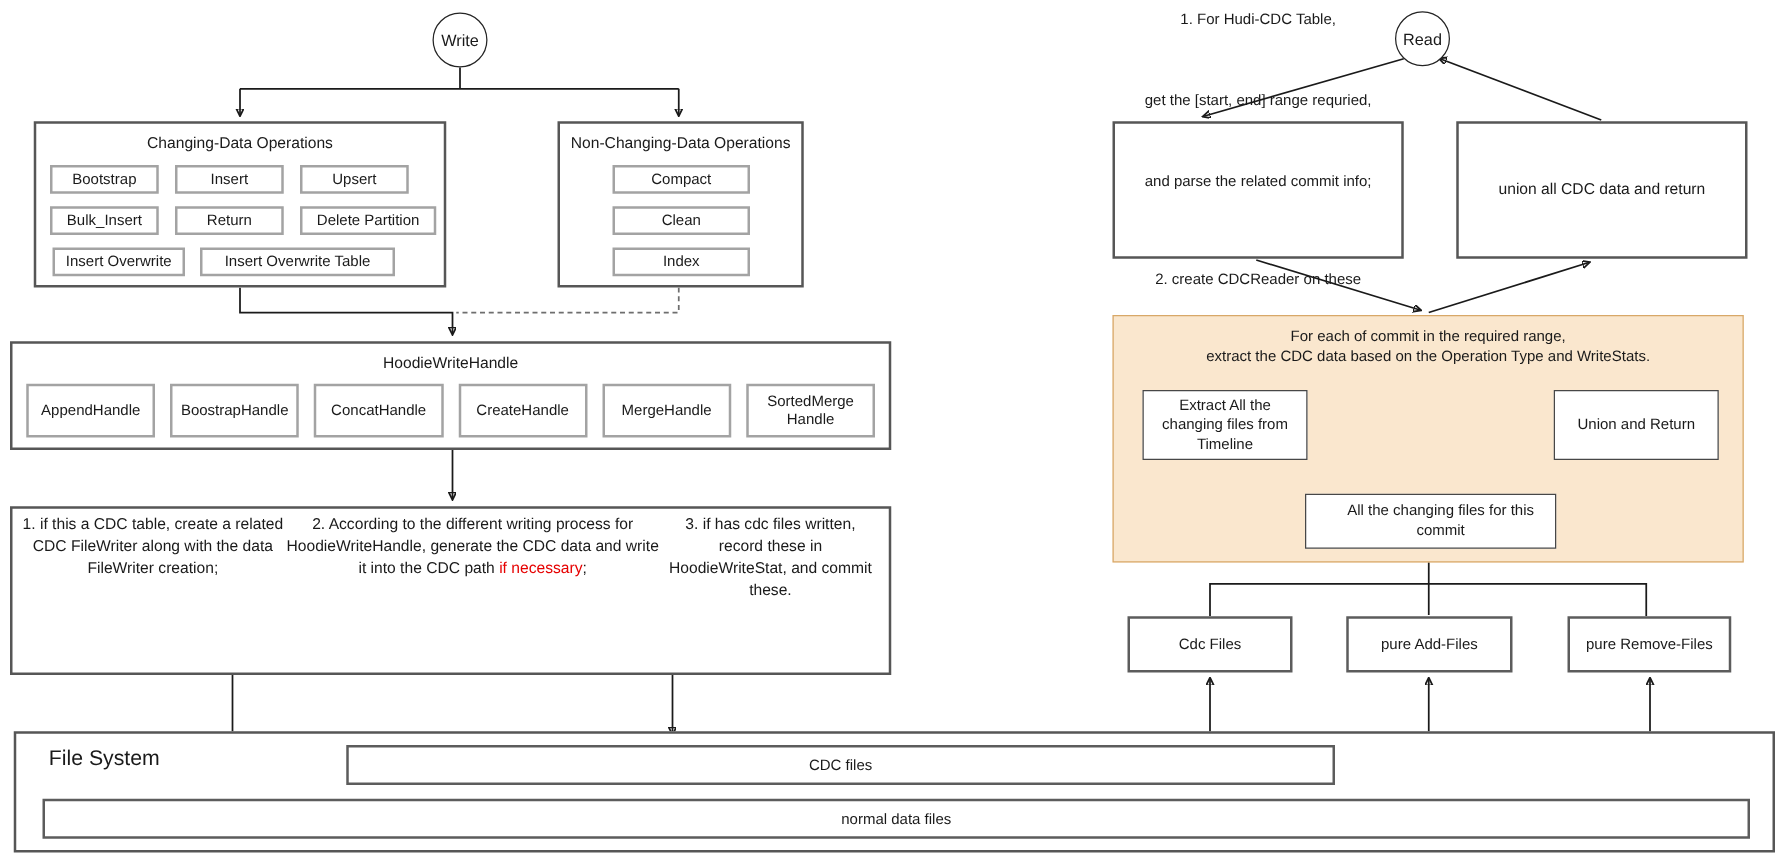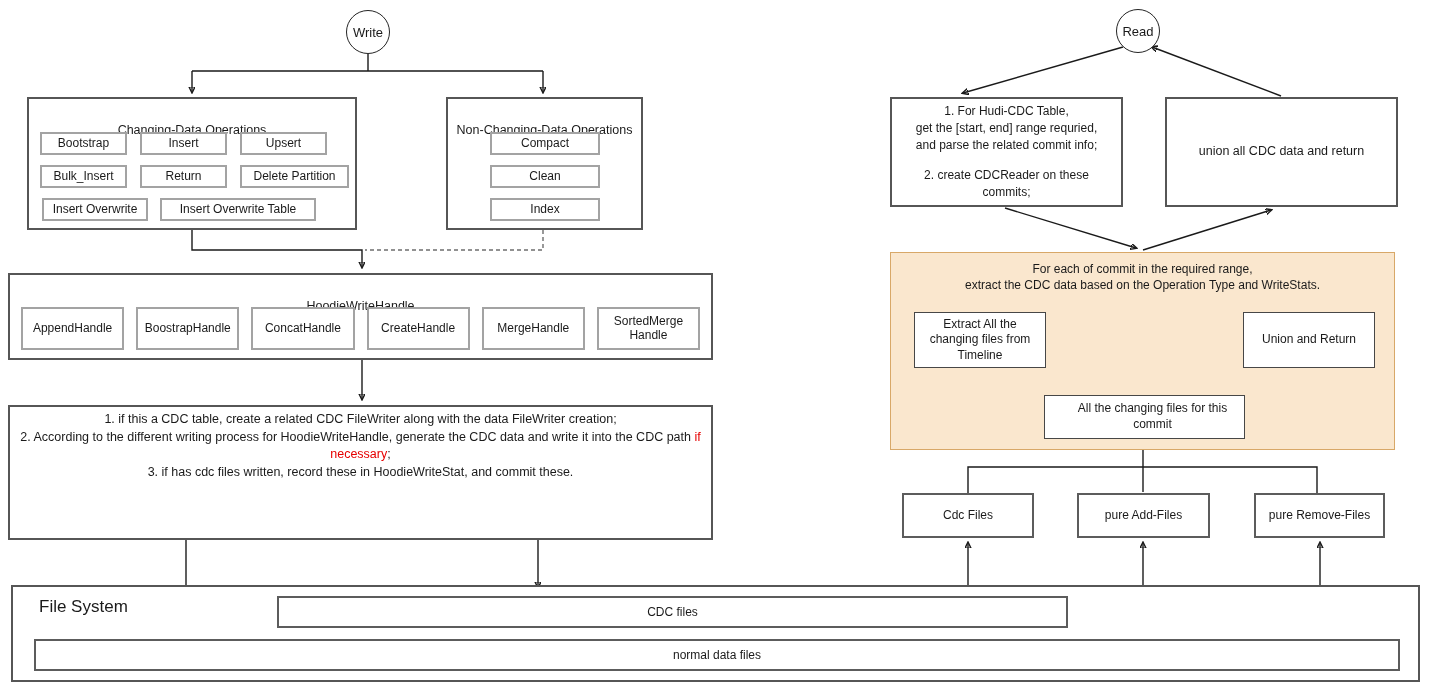--- a/index.html
+++ b/index.html
@@ -5,46 +5,46 @@
   * { margin:0; padding:0; box-sizing:border-box; }
   html,body { background:#fff; }
   body { font-family:"Liberation Sans", sans-serif; color:#1a1a1a; }
   #canvas { position:relative; width:1429px; height:693px; background:#fff; overflow:hidden; }
 
   svg.wires { position:absolute; left:0; top:0; width:1429px; height:693px; }
   svg.wires path { fill:none; stroke:#1a1a1a; stroke-width:1.4; }
   svg.wires path.dashed { stroke:#6e6e6e; stroke-dasharray:4 3; }
 
   .shape { position:absolute; background:#fff; border:2px solid var(--box-border,#565656); }
-  .titlebox .title { text-align:center; font-size:12.5px; padding-top:24px; }
+  .titlebox .title { text-align:center; font-size:12.5px; padding-top:8px; }
   .btn { position:absolute; background:#fff; border:2px solid #a3a3a3;
          display:flex; align-items:center; justify-content:center;
          font-size:12px; text-align:center; line-height:1.15; }
   .circle { position:absolute; width:44px; height:44px; border:1.6px solid #242424;
             border-radius:50%; background:#fff; display:flex; align-items:center;
             justify-content:center; font-size:13px; }
 
   
   .handles { position:absolute; left:11px; right:11px; top:32px; bottom:8px;
              display:flex; gap:12px; }
   .handles .btn { position:static; flex:1; }
 
   
-  .steps { display:flex; flex-direction:column; justify-content:flex-start;
+  .steps { display:flex; flex-direction:row; justify-content:center;
            text-align:center; font-size:12.5px; padding:4px 8px; line-height:1.4; }
   .steps .red { color:var(--highlight-red,#e60000); }
 
   
   .fs-label { position:absolute; left:26px; top:10px; font-size:17px; }
   .inner-bar { position:absolute; background:#fff; border:2px solid #5c5c5c;
                display:flex; align-items:center; justify-content:center; font-size:12px; }
 
   
   .textbox { display:flex; flex-direction:column; align-items:center; justify-content:center;
-             font-size:12px; line-height:1.4; text-align:center; }
+             font-size:12px; line-height:1.4; text-align:center;gap:48px; }
   .textbox .gap { margin-top:14px; }
   .orange { position:absolute; background:var(--orange-fill,#fae7ce);
             border:1.6px solid var(--orange-border,#d8a868); }
   .orange .title { text-align:center; font-size:12px; line-height:1.35; padding-top:8px; }
   .node { position:absolute; background:#fff; border:1.6px solid #474747;
           display:flex; align-items:center; justify-content:center;
           font-size:12px; text-align:center; line-height:1.3; padding:2px 4px; }
   .src { border-width:2px; border-color:#5c5c5c; }
 </style>
 </head>

